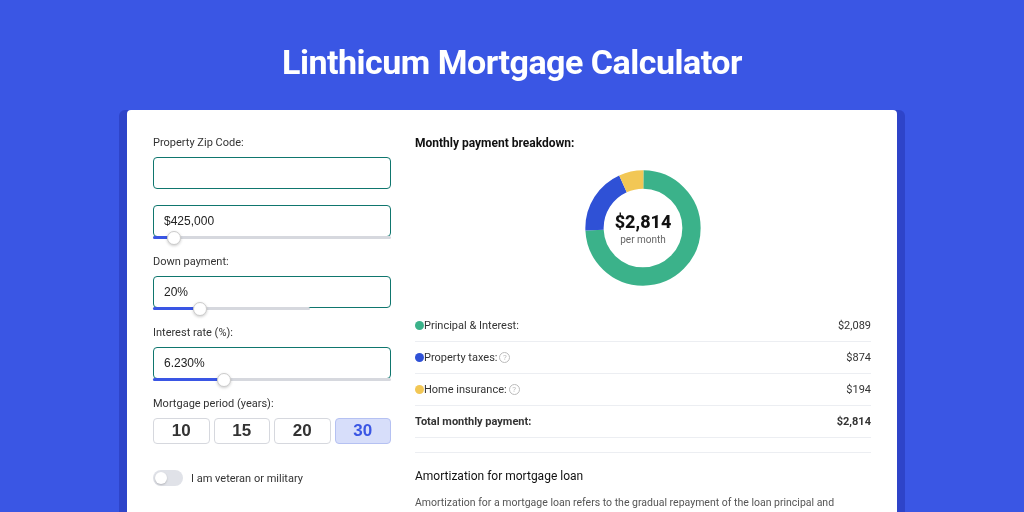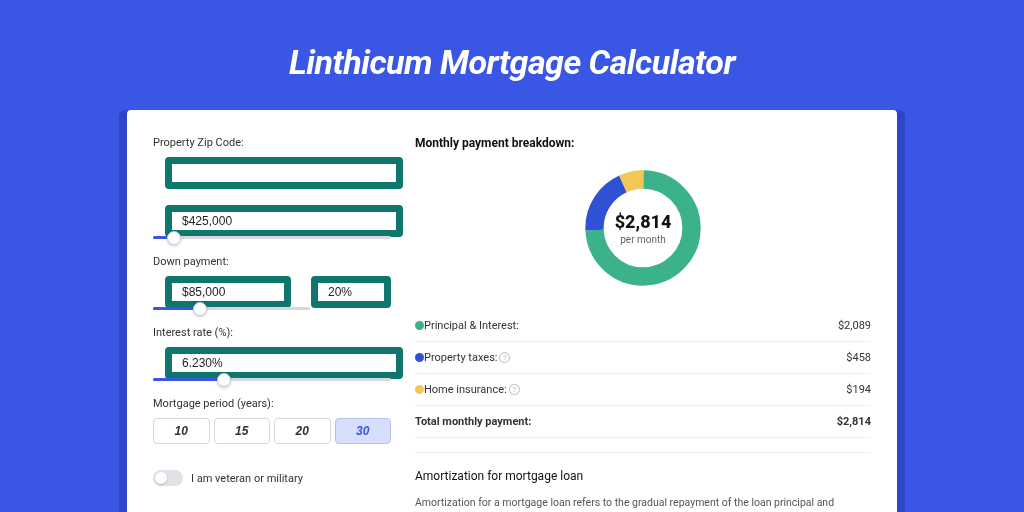--- a/index.html
+++ b/index.html
@@ -10,21 +10,20 @@
     height: 512px;
     overflow: hidden;
   }
   .page-title {
     text-align: center;
     color: #fff;
     font-size: 34px;
     font-weight: 700;
     padding: 42px 0 28px 0;
     letter-spacing: -0.5px;
-    font-style: italic;
   }
   .card-shadow {
     width: 786px;
     margin: 0 auto;
     background: #2e44c9;
     padding: 0 0 0 0;
     border-radius: 6px 6px 0 0;
   }
   .card {
     width: 770px;
@@ -40,27 +39,26 @@
   .right-col { flex: 1; }
   .field-label {
     font-size: 11px;
     color: #333;
     margin-bottom: 8px;
     display: block;
   }
   .text-input {
     width: 100%;
     height: 32px;
-    border: 7px solid #0f766e;
+    border: 1px solid #0f766e;
     border-radius: 4px;
     padding: 0 10px;
     font-size: 12px;
     color: #222;
     background: #fff;
-    margin-left: 12px;
   }
   .field-group { margin-bottom: 16px; position: relative; }
   .slider-track {
     height: 3px;
     background: #d6d8de;
     position: relative;
     margin-top: -1px;
     border-radius: 2px;
   }
   .slider-fill {
@@ -82,25 +80,24 @@
   .two-inputs { display: flex; gap: 8px; }
   .two-inputs .text-input:first-child { flex: 2; }
   .two-inputs .text-input:last-child { flex: 1; }
   .period-btns { display: flex; gap: 4px; }
   .period-btn {
     flex: 1;
     height: 26px;
     border: 1px solid #d6d8de;
     background: #fff;
     border-radius: 4px;
-    font-size: 12px;
+    font-size: 17px;
     font-weight: 600;
     color: #333;
     cursor: pointer;
-    font-style: italic;
   }
   .period-btn.active {
     background: #d7defa;
     border-color: #b5c1f2;
     color: #3a56e4;
   }
   .toggle-row { display: flex; align-items: center; gap: 8px; margin-top: 14px; }
   .toggle {
     width: 30px; height: 16px;
     background: #e0e2e8;
@@ -191,21 +188,20 @@
       <input class="text-input" value="$425,000" style="">
       <div class="slider-track">
         <div class="slider-fill" style="width:9%"></div>
         <div class="slider-thumb" style="left:9%"></div>
       </div>
     </div>
 
     <div class="field-group">
       <label class="field-label">Down payment:</label>
       <div class="two-inputs">
-        <input class="text-input" value="$85,000" style="">
         <input class="text-input" value="20%" style="">
       </div>
       <div class="slider-track" style="width:66%">
         <div class="slider-fill" style="width:30%"></div>
         <div class="slider-thumb" style="left:30%"></div>
       </div>
     </div>
 
     <div class="field-group">
       <label class="field-label">Interest rate (%):</label>
@@ -259,21 +255,21 @@
       </div>
       <span class="legend-value">$2,089</span>
     </div>
 
     <div class="legend-row">
       <div class="legend-left">
         <span class="legend-dot" style="background:#2f51d6"></span>
         <span>Property taxes:</span>
         <span class="info-icon">?</span>
       </div>
-      <span class="legend-value">$458</span>
+      <span class="legend-value">$874</span>
     </div>
 
     <div class="legend-row">
       <div class="legend-left">
         <span class="legend-dot" style="background:#f2c755"></span>
         <span>Home insurance:</span>
         <span class="info-icon">?</span>
       </div>
       <span class="legend-value">$194</span>
     </div>

